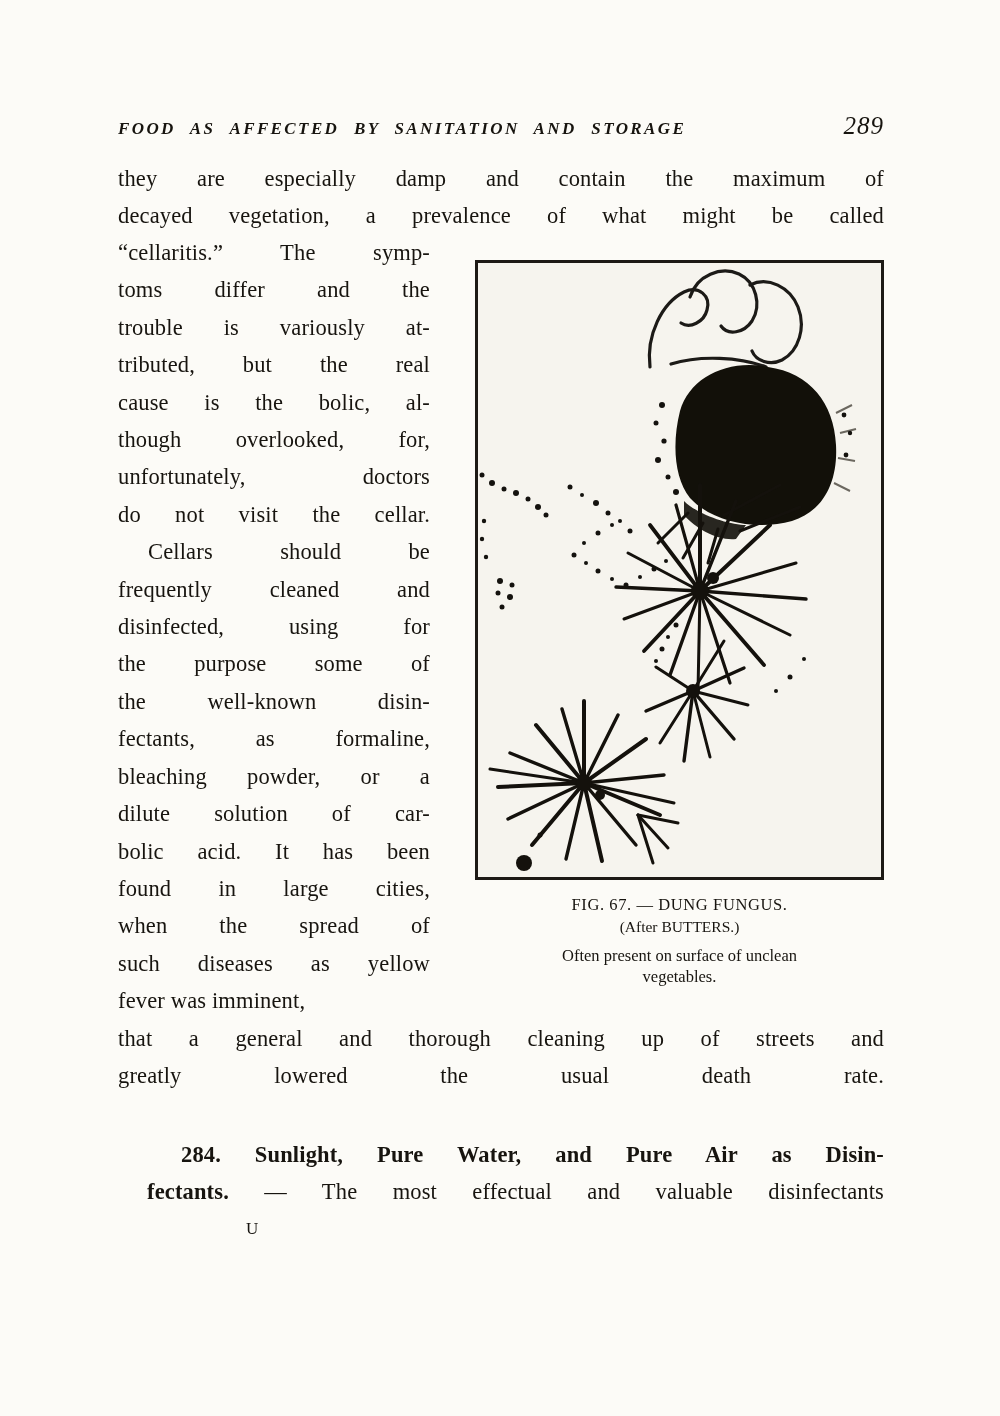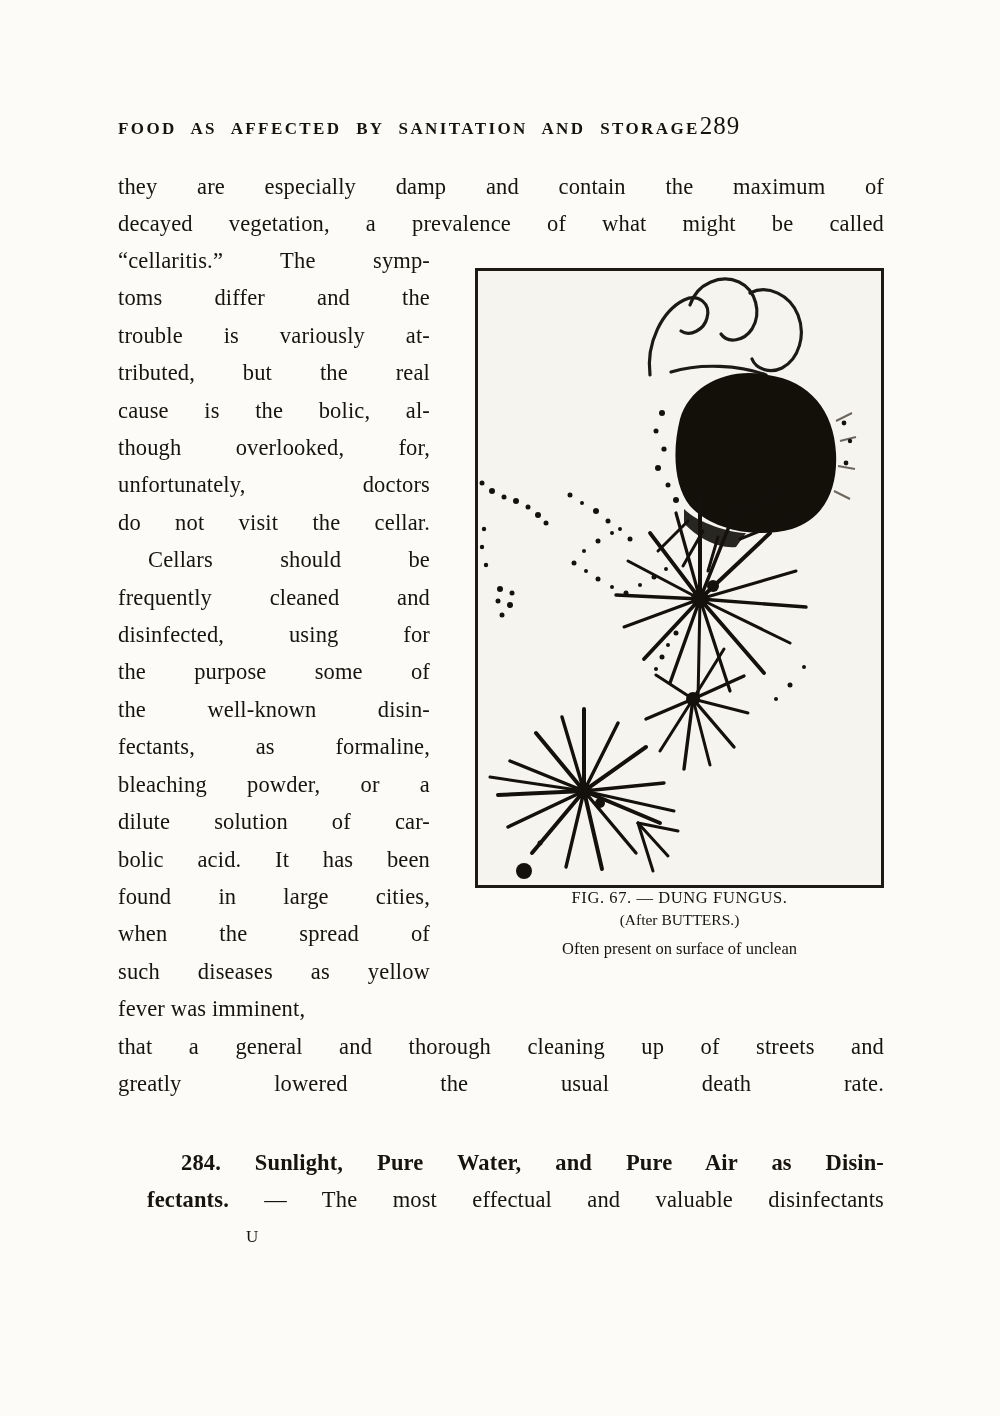--- a/index.html
+++ b/index.html
@@ -10,38 +10,39 @@
     font-family: "Liberation Serif", "DejaVu Serif", serif;
   }
   .page {
     width: 1000px; height: 1416px;
     box-sizing: border-box;
     background: #fcfbf7;
     padding: 112px 116px 30px 118px;
     color: #17140f;
   }
   .pheader {
-    display: flex; align-items: baseline;
-    margin-bottom: 28px;
+    display: flex; justify-content: space-between; align-items: baseline;
+    margin-bottom: 20px;
+    font-style: italic;
   }
   .running { font-size: 17px; font-weight: bold; letter-spacing: 2.4px; word-spacing: 8px; }
   .pagenum { font-size: 25px; letter-spacing: 1px; }
 
   .tline {
     font-size: 22.5px; line-height: 37px;
     text-align: justify; text-align-last: justify;
     letter-spacing: 0.15px;
   }
 
   .columns::after { content: ""; display: block; clear: both; }
 
   .fig { float: right; width: 409px; margin: 26px 0 0 44px; }
   .fig-frame { border: 3px solid #1d1a15; background: #f6f4ee; }
   .fig-frame svg { display: block; width: 100%; height: auto; }
-  .caption { margin-top: 0; text-align: center; }
+  .caption { margin-top: 15px; text-align: center; }
   .cap1 { font-size: 16.5px; line-height: 20px; letter-spacing: 0.6px; }
   .cap2 { font-size: 15.5px; line-height: 19px; margin-top: 2px; }
   .note { margin-top: 9px; }
   .note-line { font-size: 16.5px; line-height: 21px; }
 
   .left-col { width: 312px; }
   .left-col .tline { line-height: 37.4px; }
   .left-col .tline:nth-child(9) { text-indent: 30px; }
   .left-col .tline:nth-child(21) { text-align-last: left; }
 
@@ -218,20 +219,21 @@
 
           <circle cx="46" cy="600" r="8" fill="#14110c"></circle>
           <circle cx="62" cy="572" r="2.5" fill="#14110c"></circle>
         </svg>
       </div>
       <figcaption class="caption">
         <div class="cap1">FIG. 67. — DUNG FUNGUS.</div>
         <div class="cap2">(After BUTTERS.)</div>
         <div class="note">
             <div class="note-line">Often present on surface of unclean</div>
+            <div class="note-line">vegetables.</div>
           </div>
       </figcaption>
     </figure>
 
     <div class="left-col">
         <div class="tline">“cellaritis.” The symp-</div>
         <div class="tline">toms differ and the</div>
         <div class="tline">trouble is variously at-</div>
         <div class="tline">tributed, but the real</div>
         <div class="tline">cause is the bolic, al-</div>

